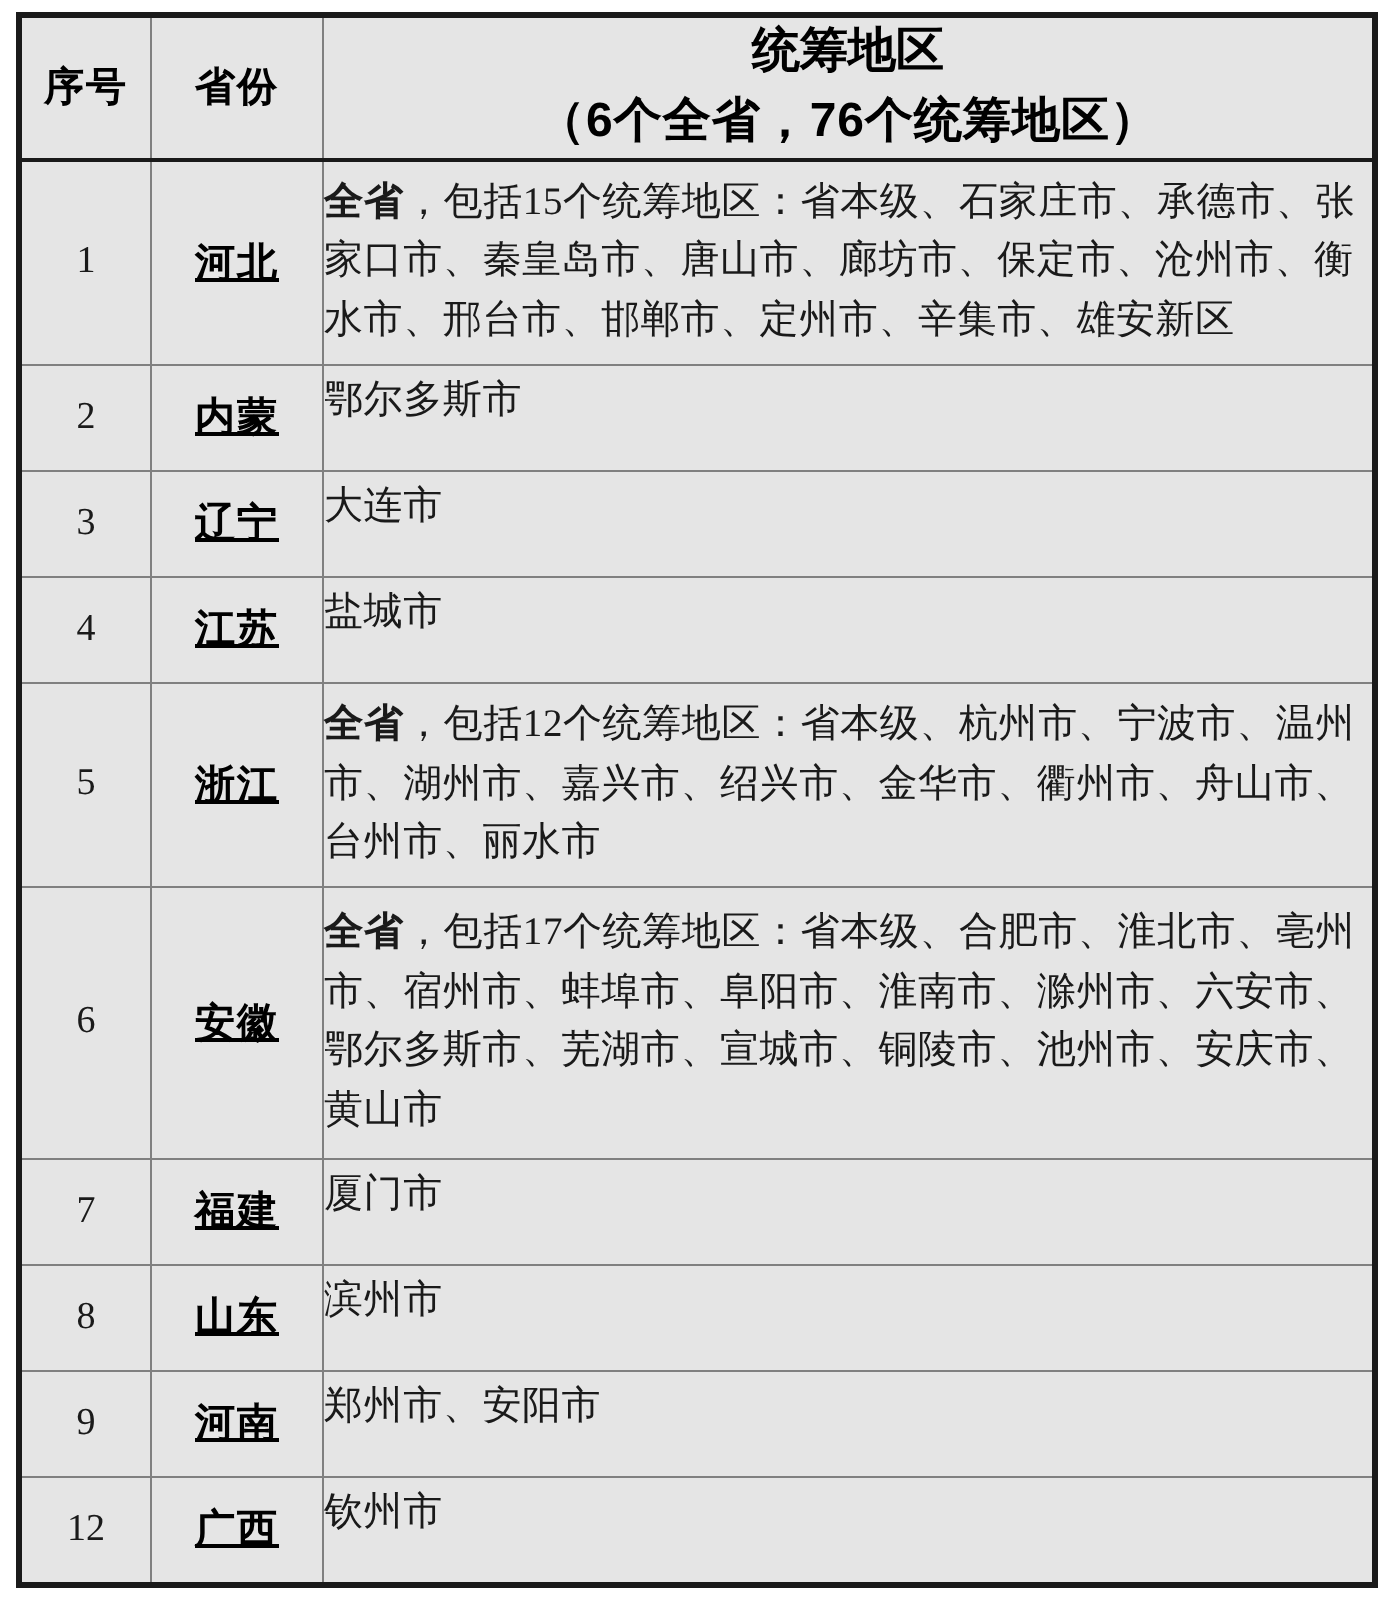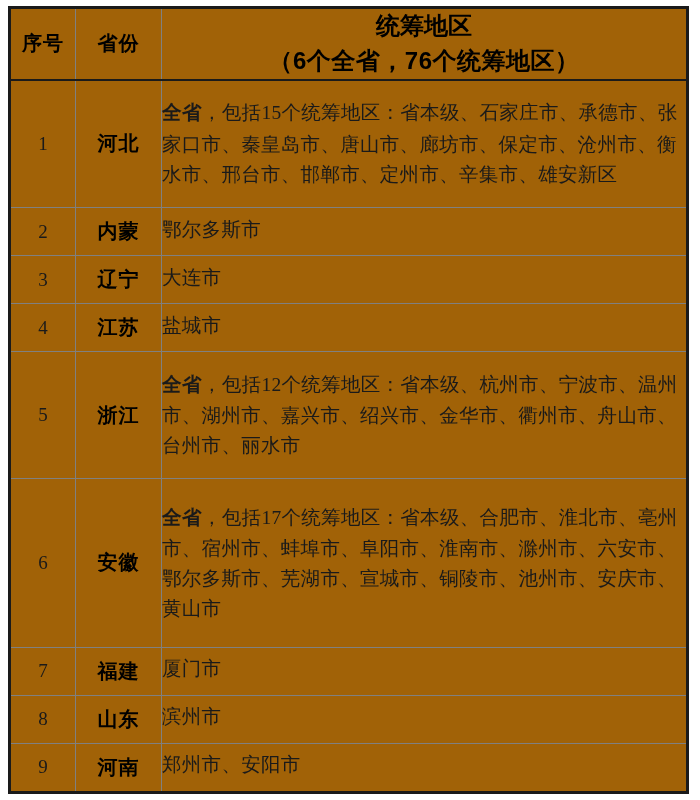--- a/index.html
+++ b/index.html
@@ -23,21 +23,21 @@
     box-sizing: border-box;
   }
 
   table.stat-table {
     width: 100%;
     height: 100%;
     border-collapse: collapse;
     table-layout: fixed;
     border: 3px solid #1a1a1a;
     box-sizing: border-box;
-    background: #a16207;
+    background: #e5e5e5;
   }
 
   table.stat-table td,
   table.stat-table th {
     border: 1px solid #808080;
     padding: 0;
     vertical-align: middle;
     box-sizing: border-box;
   }
 
@@ -75,35 +75,36 @@
     color: #1a1a1a;
   }
 
   td.prov {
     text-align: center;
     font-family: "Liberation Sans", "DejaVu Sans", sans-serif;
     font-weight: bold;
     font-size: 20px;
     letter-spacing: 1px;
     color: #000;
+    text-decoration: underline;
   }
 
   td.area {
     text-align: left;
     font-family: "Liberation Serif", "DejaVu Serif", serif;
     font-size: 19.5px;
     line-height: 1.52;
     color: #1a1a1a;
     padding: 7px 12px 7px 13px;
     letter-spacing: 0.3px;
   }
-  td.area.single { padding-top: 0; padding-bottom: 4px; font-family: Liberation Serif, serif; }
+  td.area.single { padding-top: 0; padding-bottom: 16px; font-family: Liberation Serif, serif; }
 
   td.area .lead {
-    font-family: Liberation Mono, monospace;
+    font-family: Liberation Serif, serif;
     font-weight: bold;
     letter-spacing: 0.5px;
     margin-top: 42px;
   }
 </style>
 </head>
 <body>
 
 <div id="table-wrap">
   <table class="stat-table">
@@ -161,15 +162,20 @@
         <tr>
           <td class="idx">8</td>
           <td class="prov">山东</td>
           <td class="area single"><span>滨州市</span></td>
         </tr>
         <tr>
           <td class="idx">9</td>
           <td class="prov">河南</td>
           <td class="area single"><span>郑州市、安阳市</span></td>
         </tr>
+        <tr>
+          <td class="idx">12</td>
+          <td class="prov">广西</td>
+          <td class="area single"><span>钦州市</span></td>
+        </tr>
       </tbody>
   </table>
 </div>
 
 </body></html>

